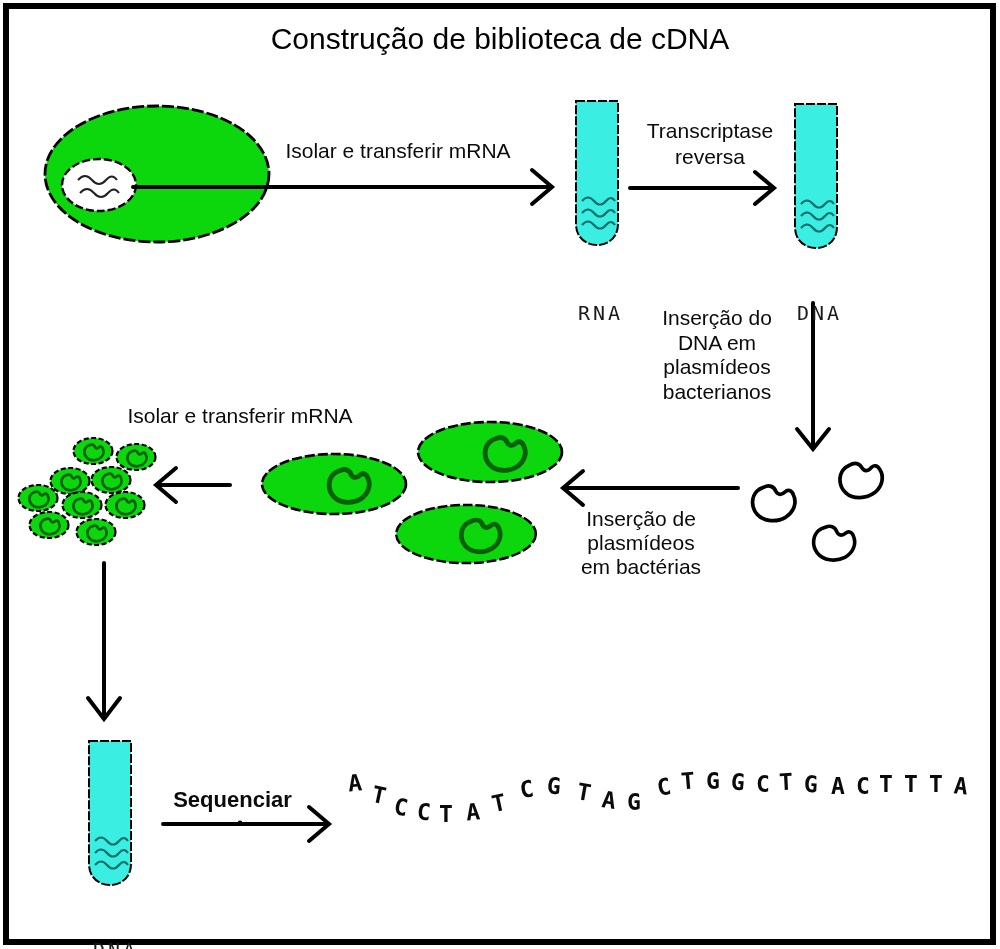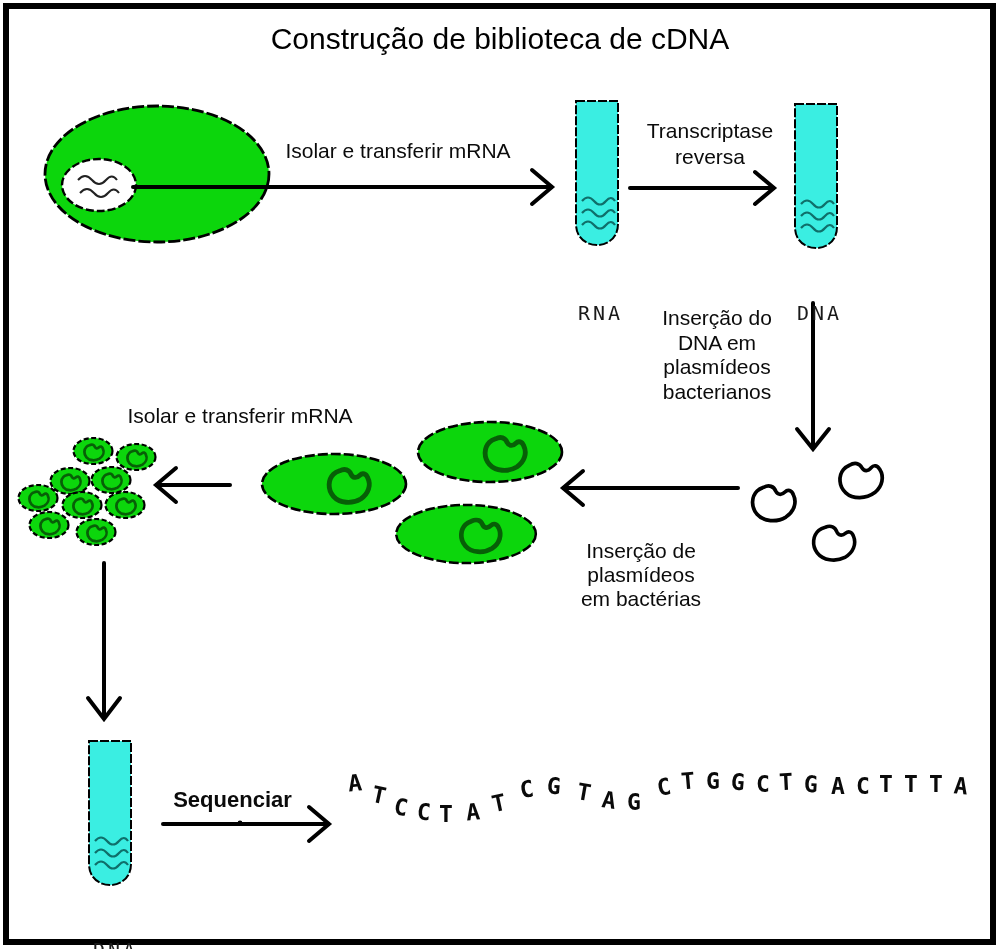--- a/index.html
+++ b/index.html
@@ -127,21 +127,21 @@
 
   <div class="tube-lbl" style="left:571px;top:260px;width:52px;">RNA</div>
 
   <div class="tube-lbl" style="left:790px;top:260px;width:52px;">DNA</div>
 
   <div class="lbl center" style="left:637px;top:306px;width:160px;line-height:24.5px;">Inserção do
 DNA em
 plasmídeos
 bacterianos</div>
 
-  <div class="lbl center" style="left:561px;top:507px;width:160px;line-height:24px;margin-top:32px;">Inserção de
+  <div class="lbl center" style="left:561px;top:507px;width:160px;line-height:24px;">Inserção de
 plasmídeos
 em bactérias</div>
 
   <div class="lbl center" style="left:90px;top:404px;width:300px;">Isolar e transferir mRNA</div>
 
 
   <div class="tube-lbl" style="left:84px;top:897px;width:54px;">DNA</div>
 
   <div class="lbl center seqlbl" style="left:160px;top:788px;width:145px;">Sequenciar</div>
 

